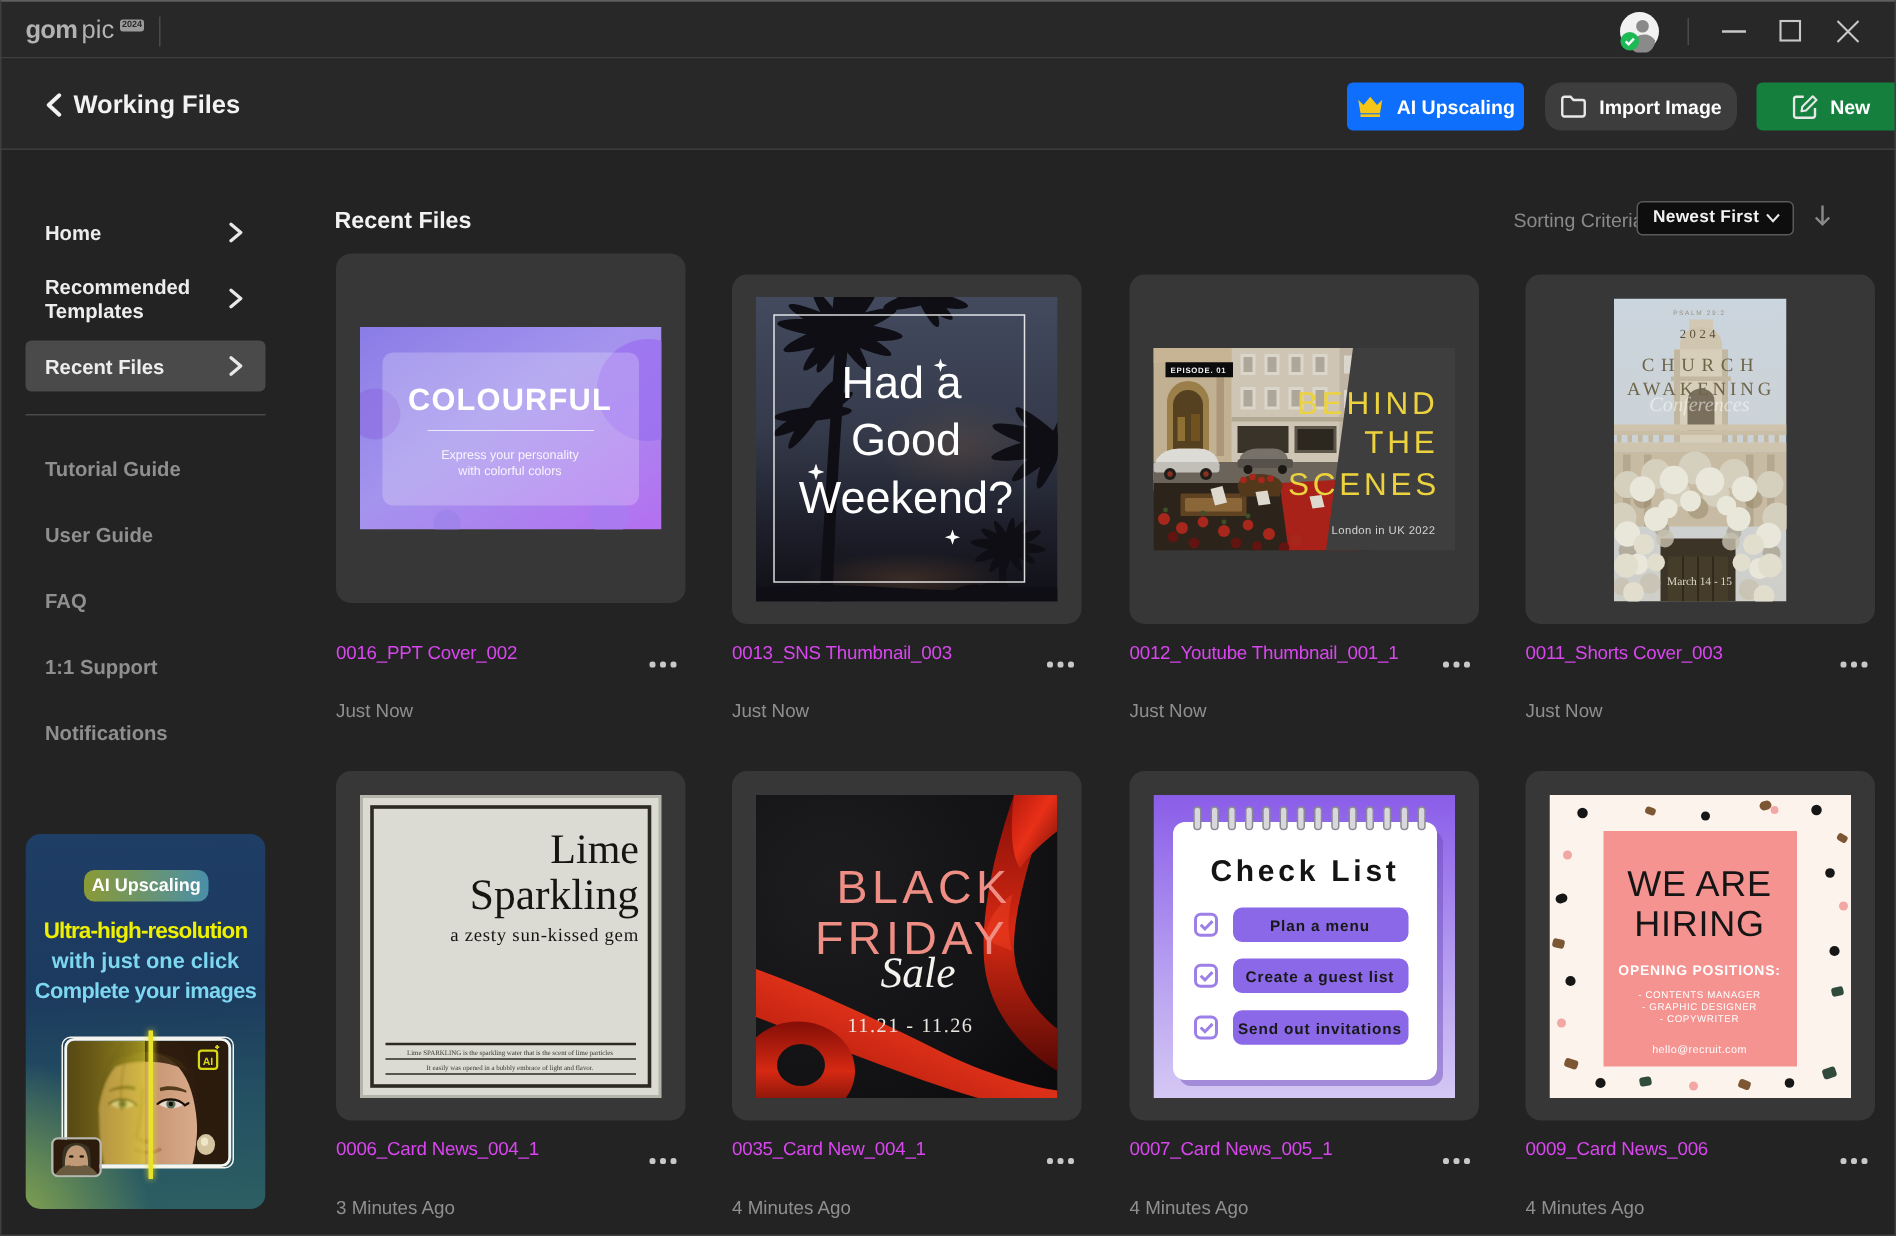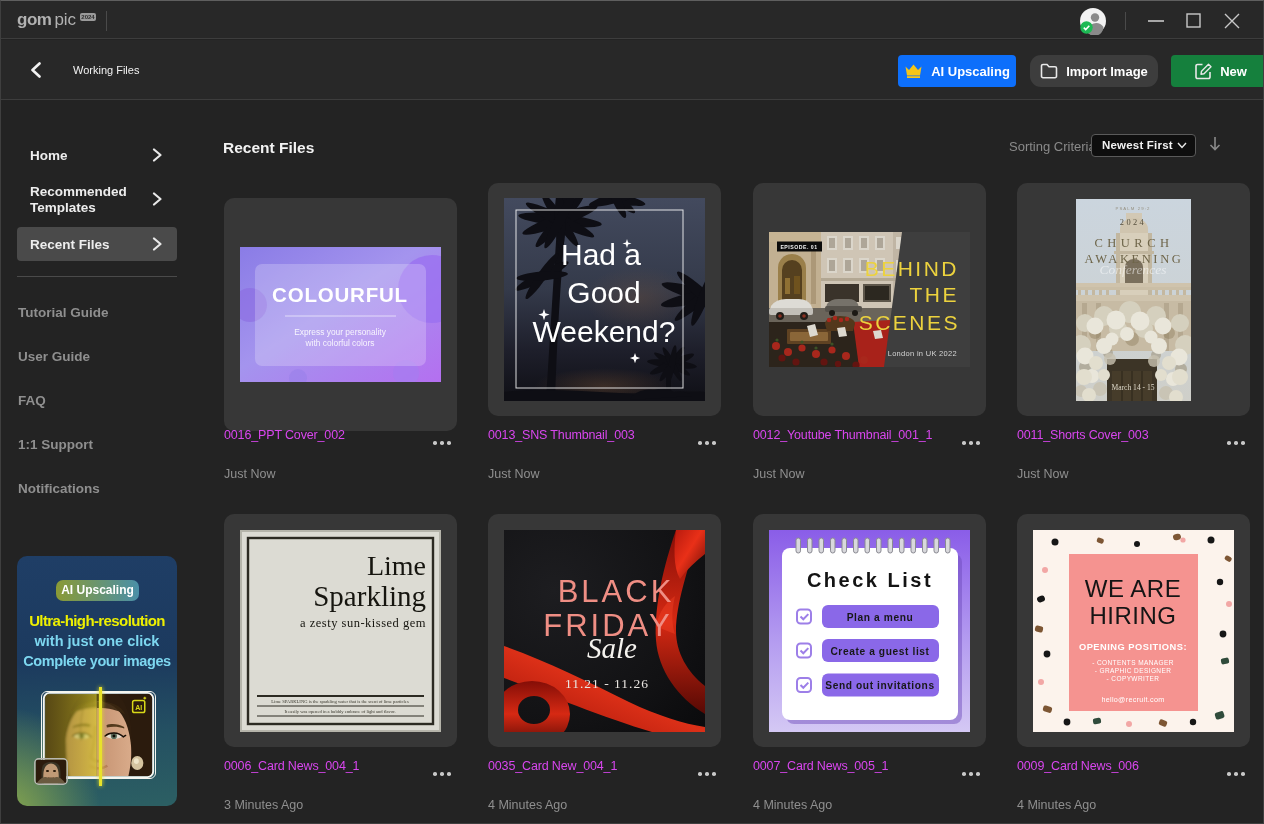--- a/index.html
+++ b/index.html
@@ -13,33 +13,33 @@
 #logo .p { font-weight:300; margin-left:3px; letter-spacing:0px; }
 #badge2024 { position:absolute; left:80px; top:12px; width:16px; height:8px; background:#9a9a9a; border-radius:2px; color:#2b2b2b; font-size:6px; font-weight:700; text-align:center; line-height:8px; }
 #logosep { position:absolute; left:106px; top:10px; width:1px; height:20px; background:#4a4a4a; }
 
 #avatar { position:absolute; left:1079px; top:6px; width:28px; height:28px; }
 #winsep { position:absolute; left:1125px; top:11px; width:1px; height:18px; background:#4a4a4a; }
 .winbtn { position:absolute; top:0; width:38px; height:39px; }
 
 #header { position:absolute; left:0; top:40px; width:1264px; height:60px; background:#282828; border-bottom:1px solid #3d3d3d; }
 #backrow { position:absolute; left:30px; top:16px; height:28px; display:flex; align-items:center; }
-#backrow .txt { color:#f2f2f2; font-size:11px; font-weight:400; margin-left:31px; }
+#backrow .txt { color:#f2f2f2; font-size:17px; font-weight:700; margin-left:7px; }
 .btn { position:absolute; top:15px; height:32px; border-radius:4px; display:flex; align-items:center; justify-content:center; font-size:13px; font-weight:700; color:#fff; }
 #btn-ai { left:898px; width:118px; background:#0d6ffb; }
 #btn-import { left:1030px; width:128px; background:#3d3d3d;border-radius:11px; }
 #btn-new { left:1171px; width:100px; background:#15803d; }
 .btn svg { margin-right:8px; }
 
 #sidebar { position:absolute; left:0; top:100px; width:200px; bottom:0; }
 .snav { position:absolute; left:30px; color:#ededed; font-size:13.5px; font-weight:700; }
 .schev { position:absolute; left:150px; width:14px; height:14px; }
 #recentpill { position:absolute; left:17px; top:127px; width:160px; height:34px; background:#4a4a4a; border-radius:4px; }
 #sidesep { position:absolute; left:17px; top:176px; width:160px; height:1px; background:#4a4a4a; }
-.slink { position:absolute; left:18px; color:#8f8f8f; font-size:13.5px; font-weight:700; }
+.slink { position:absolute; left:30px; color:#8f8f8f; font-size:13.5px; font-weight:700; }
 
 #promo { position:absolute; left:17px; top:456px; width:160px; height:250px; border-radius:10px; overflow:hidden;
   background:radial-gradient(150px 175px at -6% 104%, rgba(148,176,74,0.9), rgba(148,176,74,0) 62%),
   linear-gradient(178deg, #1f3e66 0%, #1c3a5e 42%, #245062 70%, #2c5f63 100%); }
 #promo-pill { position:absolute; left:39px; top:24px; width:83px; height:21px; border-radius:7px;
   background:linear-gradient(90deg,#8a9a35,#4a8fa8); color:#fff; font-size:12px; font-weight:700; text-align:center; line-height:21px; }
 .pline { position:absolute; width:160px; text-align:center; font-weight:700; white-space:nowrap; }
 #pl1 { top:56px; color:#eef000; font-size:15px; letter-spacing:-0.6px; }
 #pl2 { top:77px; color:#7dd7f0; font-size:14.5px; }
 #pl3 { top:97px; color:#7dd7f0; font-size:14.5px; letter-spacing:-0.4px; }
@@ -226,21 +226,21 @@
 <div id="sortlabel">Sorting Criteria</div>
 <div id="sortsel">Newest First
   <svg style="position:absolute;right:8px;top:7px" width="10" height="7" viewBox="0 0 10 7">
       <path d="M1 1 L5 5.5 L9 1" stroke="#e8e8e8" stroke-width="1.4" fill="none"></path>
     </svg>
 </div>
 <svg id="sortarrow" width="14" height="16" viewBox="0 0 14 16">
     <path d="M7 1 v12 M2.5 9 L7 13.5 L11.5 9" stroke="#8a8a8a" stroke-width="1.6" fill="none"></path>
   </svg>
 
-<div class="card" style="left:224px; top:198px" id="c1">
+<div class="card" style="left:224px; top:169px" id="c1">
 <svg width="201" height="135" viewBox="0 0 201 135">
 <defs>
 <linearGradient id="g1" x1="0" y1="0" x2="1" y2="1">
  <stop offset="0" stop-color="#8a7ce6"></stop>
           <stop offset="0.45" stop-color="#a494ee"></stop>
           <stop offset="1" stop-color="#b46ff0"></stop>
 </linearGradient>
 </defs>
 <rect width="201" height="135" fill="url(#g1)"></rect>
 <circle cx="192" cy="42" r="34" fill="#9a6ff0" opacity="0.75"></circle>

